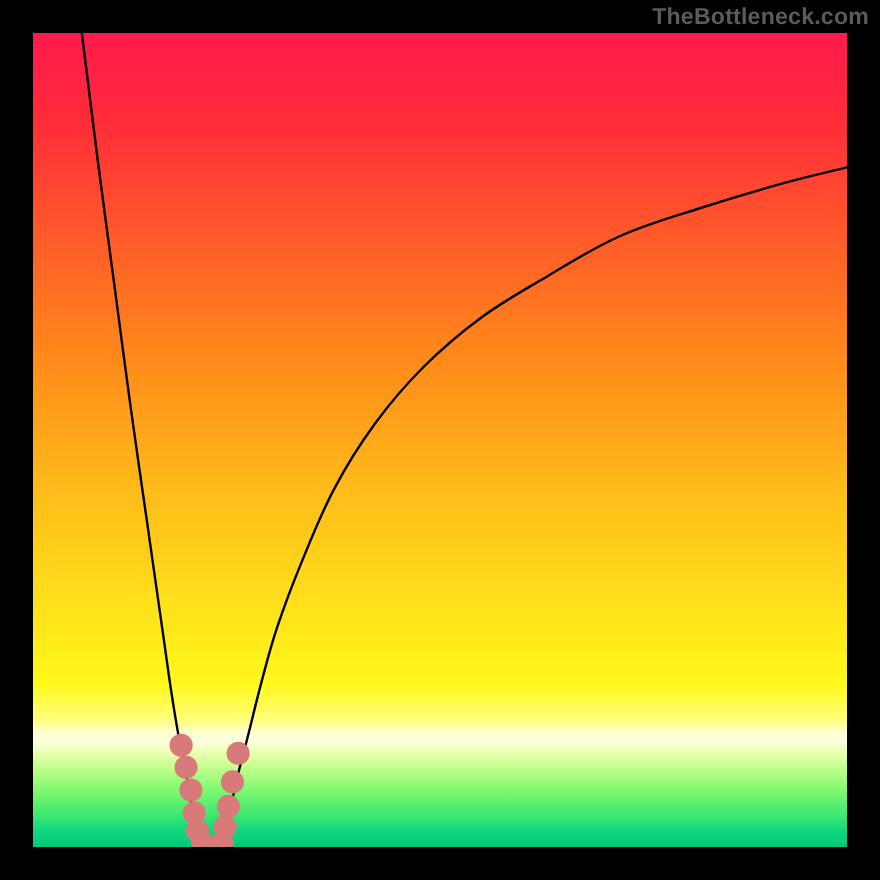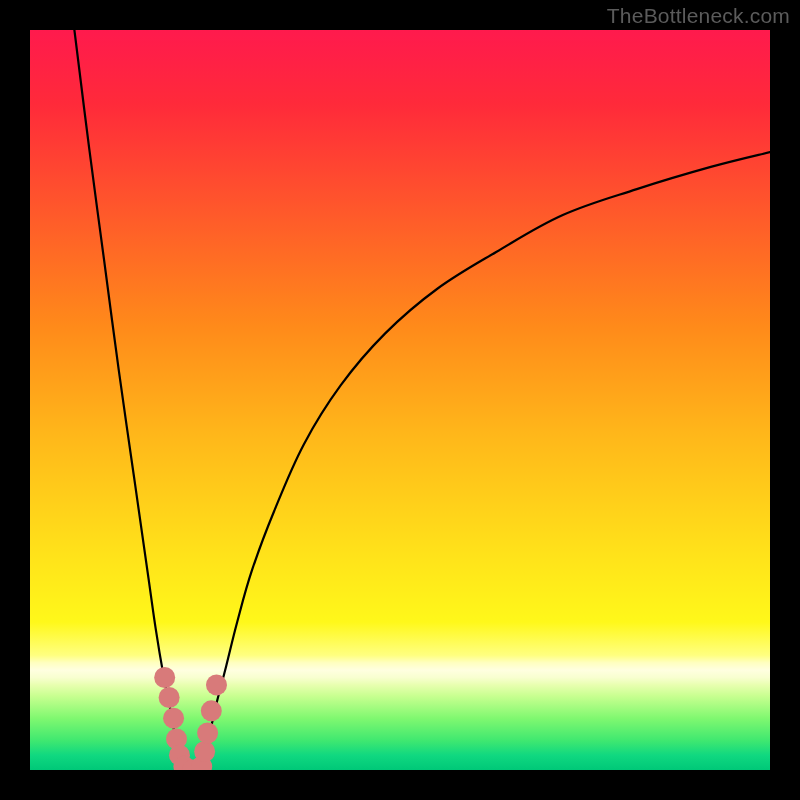--- a/index.html
+++ b/index.html
@@ -40,21 +40,21 @@
     width: 740px;
     height: 740px;
   }
   .watermark {
     position: absolute;
     top: 4px;
     right: 10px;
     font-family: Arial, Helvetica, sans-serif;
     font-size: 21px;
     color: #5b5b5b;
-    font-weight: 400;
+    font-weight: 700;
     letter-spacing: 0.2px;
   }
 </style>
 </head>
 <body>
 
 <div class="frame">
   <div class="watermark">TheBottleneck.com</div>
   <div class="plot">
     <svg class="gradient" viewBox="0 0 740 740" preserveAspectRatio="none">

